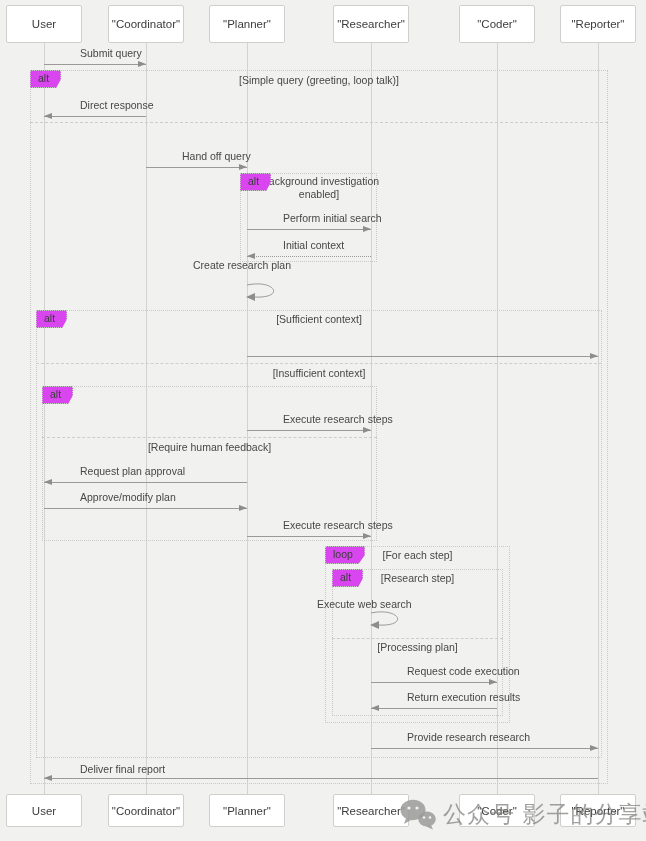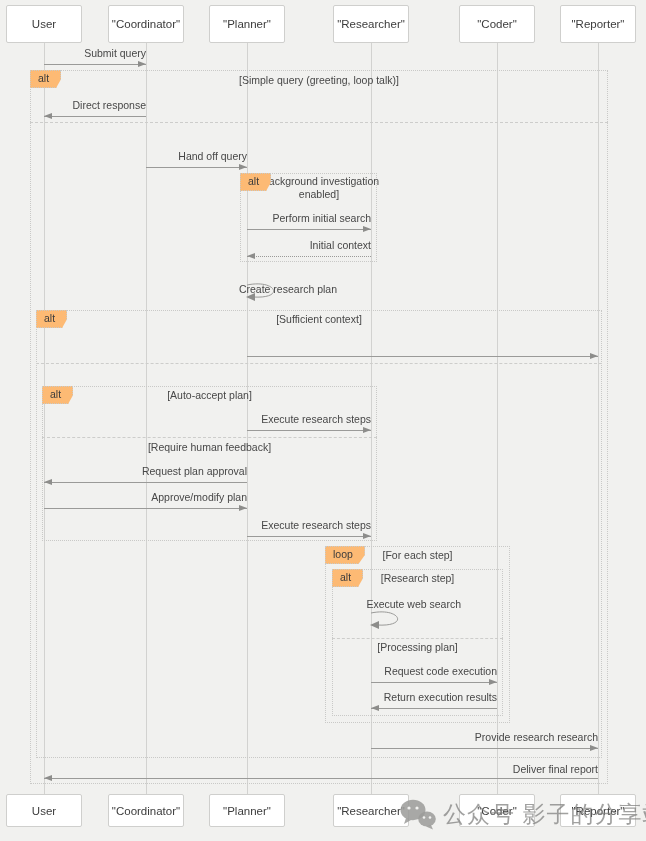--- a/index.html
+++ b/index.html
@@ -12,33 +12,33 @@
   .lifeline { position:absolute; width:1px; background:#d2d2d0; top:43px; height:751px; }
   .pbox {
     position:absolute; width:76px; height:38px; background:#ffffff;
     border:1px solid #cfcfcd; border-radius:2px;
     display:flex; align-items:center; justify-content:center;
     font-size:11.5px; color:#3c3c3c; z-index:6;
   }
   .pbox.bottom { height:33px; }
   .frame { position:absolute; border:1px dotted #c9c9c7; z-index:2; }
   .ftag {
-    position:absolute; z-index:4; background:#fdba74; color:#3c3c3c;
+    position:absolute; z-index:4; background:#d946ef; color:#3c3c3c;
     font-size:10.5px; line-height:15px; padding:0 11px 1px 7px;
     border:1px dotted #c9c9c7;
     clip-path: polygon(0 0, 100% 0, 100% 50%, 84% 100%, 0 100%);
   }
   .fcond {
     position:absolute; z-index:3; font-size:10.5px; line-height:12.5px;
     color:#474747; text-align:center;
   }
   .fdivider { position:absolute; border-top:1px dashed #cdcdcb; z-index:2; }
   .mlabel {
     position:absolute; z-index:3; font-size:10.5px; color:#474747;
-    text-align:right; white-space:nowrap;
+    text-align:left; white-space:nowrap;padding-left:36px;
   }
   .mline { position:absolute; height:0; border-top:1px solid #9a9a98; z-index:3; }
   .mline.dotted { border-top-style:dotted; }
   .ah { position:absolute; width:0; height:0; z-index:4;
         border-top:3.5px solid transparent; border-bottom:3.5px solid transparent; }
   .ah.right { border-left:8px solid #8d8d8b; }
   .ah.left  { border-right:8px solid #8d8d8b; }
   .selfloop { position:absolute; z-index:3; }
   .watermark {
     position:absolute; z-index:9; display:flex; align-items:center; gap:7px;
@@ -90,37 +90,37 @@
   <div class="fcond" style="left:258px;top:175px;width:122px">[Background investigation enabled]</div>
 
   <div class="mlabel" style="left:247px;top:212px;width:124px">Perform initial search</div>
   <div class="mline" style="left:247px;top:229px;width:124px"></div>
   <div class="ah right" style="left:363px;top:225.5px"></div>
 
   <div class="mlabel" style="left:247px;top:239px;width:124px">Initial context</div>
   <div class="mline dotted" style="left:247px;top:256px;width:124px"></div>
   <div class="ah left" style="left:247px;top:252.5px"></div>
 
-  <div class="mlabel" style="left:157px;top:283px;width:180px">Create research plan</div>
+  <div class="mlabel" style="left:157px;top:259px;width:180px">Create research plan</div>
   <svg class="selfloop" style="left:246px;top:282px" width="42" height="20" viewBox="0 0 42 20">
     <path d="M1,3 C30,-3 40,17 7,15" fill="none" stroke="#9a9a98" stroke-width="1"></path>
     <polygon points="9,11 0,15 9,19" fill="#8d8d8b"></polygon>
   </svg>
 
   <div class="frame" style="left:36px;top:310px;width:566px;height:448px"></div>
   <div class="ftag" style="left:36px;top:310px">alt</div>
   <div class="fcond" style="left:36px;top:313px;width:566px">[Sufficient context]</div>
   <div class="fdivider" style="left:36px;top:363px;width:566px"></div>
+  <div class="fcond" style="left:36px;top:367px;width:566px">[Insufficient context]</div>
 
   <div class="mline" style="left:247px;top:356px;width:351px"></div>
   <div class="ah right" style="left:590px;top:352.5px"></div>
 
   <div class="frame" style="left:42px;top:386px;width:335px;height:155px"></div>
   <div class="ftag" style="left:42px;top:386px">alt</div>
-  <div class="fcond" style="left:42px;top:389px;width:335px">[Auto-accept plan]</div>
   <div class="fdivider" style="left:42px;top:437px;width:335px"></div>
   <div class="fcond" style="left:42px;top:441px;width:335px">[Require human feedback]</div>
 
   <div class="mlabel" style="left:247px;top:413px;width:124px">Execute research steps</div>
   <div class="mline" style="left:247px;top:430px;width:124px"></div>
   <div class="ah right" style="left:363px;top:426.5px"></div>
 
   <div class="mlabel" style="left:44px;top:465px;width:203px">Request plan approval</div>
   <div class="mline" style="left:44px;top:482px;width:203px"></div>
   <div class="ah left" style="left:44px;top:478.5px"></div>

